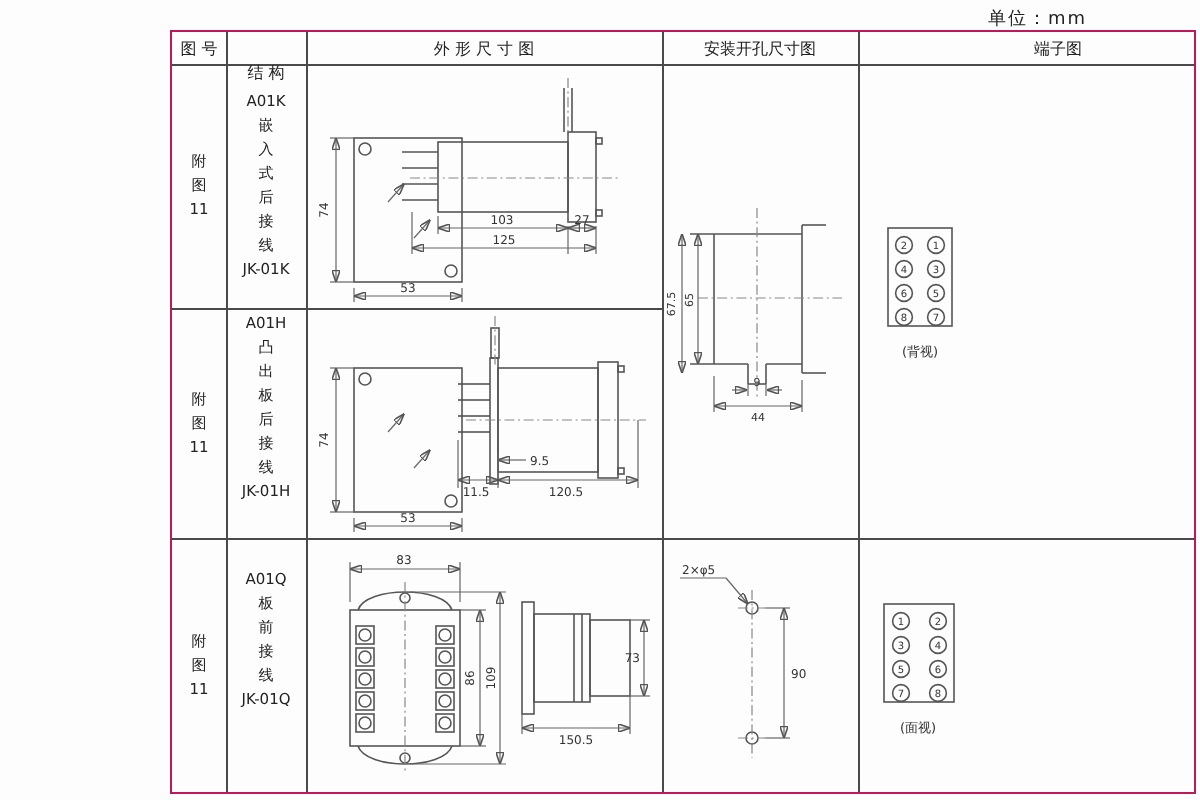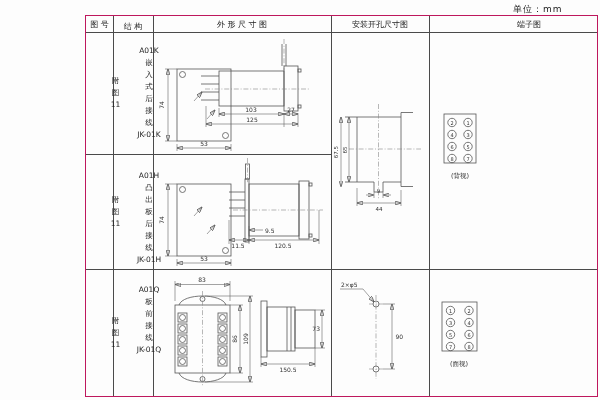--- a/index.html
+++ b/index.html
@@ -1,24 +1,24 @@
 <!DOCTYPE html>
 <html><head>
 <meta charset="utf-8">
 <style>
   html,body { margin:0; padding:0; background:#fff; }
   .page { position:relative; width:600px; height:400px; background:#fdfdfd;
           font-family:"DejaVu Sans","Liberation Sans",sans-serif; color:#333; overflow:hidden; }
-  .unit { position:absolute; top:3px; left:513px; font-size:9px; color:#222; letter-spacing:1px; }
+  .unit { position:absolute; top:3px; left:494px; font-size:9px; color:#222; letter-spacing:1px; }
   .tbl  { position:absolute; left:85px; top:15px; width:511px; height:380px; border:1px solid #be185d; }
   .vl   { position:absolute; top:0; width:1px; height:100%; background:#4a4a4a; }
   .hl   { position:absolute; left:0; height:1px; background:#4a4a4a; }
   .cell { position:absolute; display:flex; align-items:center; justify-content:center; text-align:center; }
   .hdr  { font-size:8px; color:#222; white-space:nowrap; }
-  .vtext{ white-space:pre-line; font-size:7.5px; line-height:12px; color:#222;margin-left:16px; }
+  .vtext{ white-space:pre-line; font-size:7.5px; line-height:12px; color:#222; }
   svg   { position:absolute; display:block; }
   .dg line, .dg rect, .dg circle, .dg path { fill:none; stroke:#555; stroke-width:0.8; }
   .dg .dim  { stroke:#666; stroke-width:0.6; }
   .dg .cl   { stroke:#888; stroke-width:0.6; stroke-dasharray:5 1.8 1 1.8; }
   .dg text  { fill:#333; stroke:none; font-size:6px; font-family:"DejaVu Sans","Liberation Sans",sans-serif; }
   .dg .tnum { font-size:5px; }
   .dg .cap  { font-size:6.5px; }
 </style>
 </head>
 <body>
@@ -31,21 +31,21 @@
 
     <div class="vl" style="left:27px"></div>
     <div class="vl" style="left:67px"></div>
     <div class="vl" style="left:245px"></div>
     <div class="vl" style="left:343px"></div>
     <div class="hl" style="top:16px;width:511px"></div>
     <div class="hl" style="top:138px;width:245px"></div>
     <div class="hl" style="top:253px;width:511px"></div>
 
     <div class="cell hdr" style="left:0;top:0;width:27px;height:16px">图 号</div>
-    <div class="cell hdr" style="left:27px;top:2px;width:40px;height:16px">结 构</div>
+    <div class="cell hdr" style="left:27px;top:12px;width:40px;height:16px">结 构</div>
     <div class="cell hdr" style="left:67px;top:0;width:178px;height:16px">外 形 尺 寸 图</div>
     <div class="cell hdr" style="left:245px;top:0;width:98px;height:16px">安装开孔尺寸图</div>
     <div class="cell hdr" style="left:359px;top:0;width:168px;height:16px">端子图</div>
 
     <div class="cell vtext" style="left:0;top:16px;width:27px;height:122px">附
 图
 11</div>
     <div class="cell vtext" style="left:0;top:138px;width:27px;height:115px">附
 图
 11</div>
@@ -54,21 +54,21 @@
 11</div>
 
     <div class="cell vtext" style="left:27px;top:16px;width:40px;height:122px">A01K
 嵌
 入
 式
 后
 接
 线
 JK-01K</div>
-    <div class="cell vtext" style="left:27px;top:144px;width:40px;height:115px">A01H
+    <div class="cell vtext" style="left:27px;top:130px;width:40px;height:115px">A01H
 凸
 出
 板
 后
 接
 线
 JK-01H</div>
     <div class="cell vtext" style="left:27px;top:240px;width:40px;height:127px">A01Q
 板
 前

